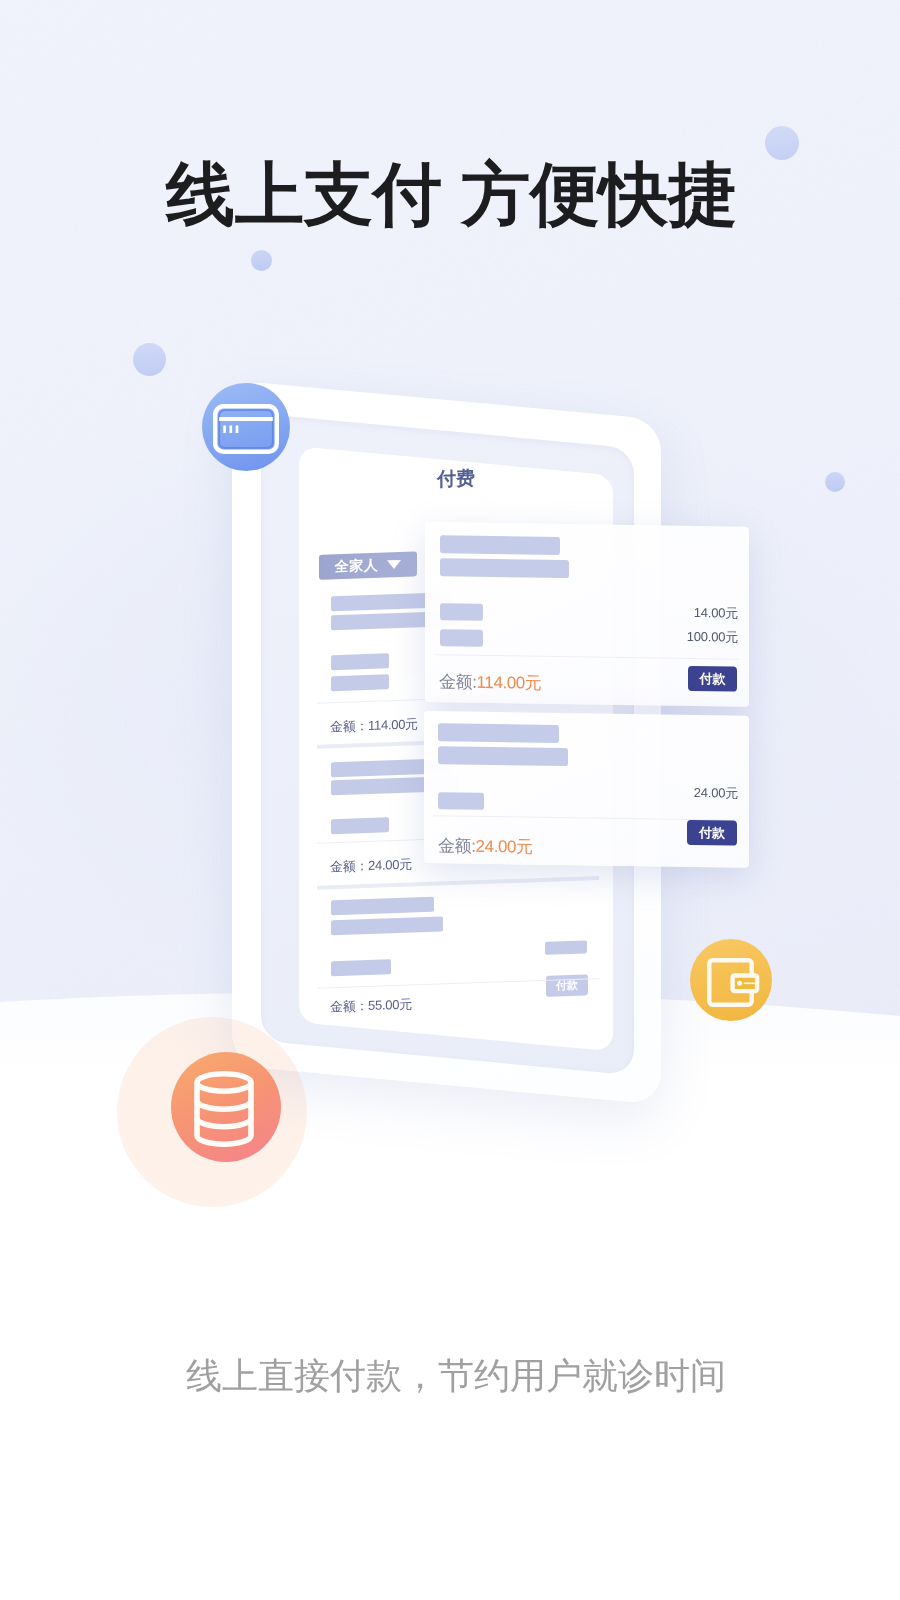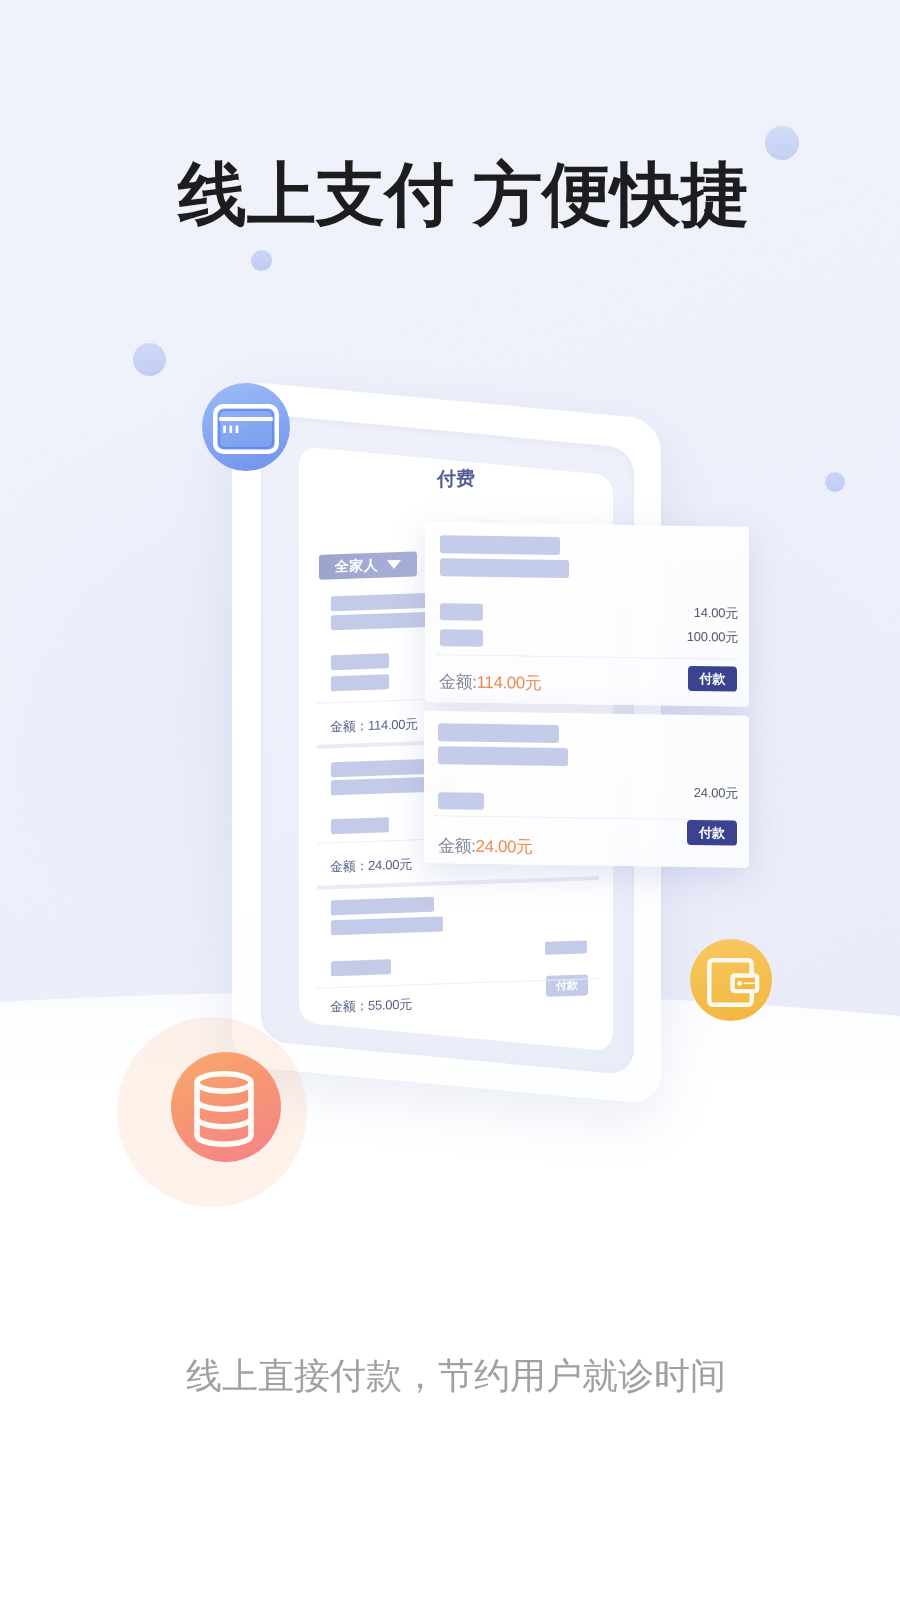--- a/index.html
+++ b/index.html
@@ -13,21 +13,21 @@
   .bg-tint{position:absolute;left:-10%;top:300px;width:120%;height:760px;
       background:radial-gradient(ellipse 62% 58% at 46% 50%,rgba(206,213,242,.20) 0%,rgba(206,213,242,0) 72%);}
   .ground{position:absolute;left:-784px;top:992px;width:2282px;height:760px;
       background:linear-gradient(180deg,#fbfcfe 0%,#ffffff 12%,#ffffff 100%);
       border-radius:50% 50% 0 0 / 199px 199px 0 0;}
 
   
   .dot{position:absolute;border-radius:50%;}
 
   
-  .title{position:absolute;left:178px;top:149px;font-size:69px;font-weight:700;
+  .title{position:absolute;left:166px;top:149px;font-size:69px;font-weight:700;
          color:#1d1d1f;white-space:nowrap;}
   .subtitle{position:absolute;left:12px;right:0;top:1352px;text-align:center;
             font-size:36px;color:#a0a0a2;letter-spacing:0px;}
 
   
   .phone-wrap{position:absolute;left:229px;top:380px;width:440px;height:700px;}
   .phone-rot{position:absolute;inset:0;transform:skewY(5.26deg);transform-origin:0 0;}
   .frame-outer{position:absolute;left:3px;top:0;width:429px;height:685px;border-radius:32px;
       background:linear-gradient(150deg,rgba(255,255,255,1) 0%,rgba(255,255,255,1) 55%,rgba(253,254,255,.92) 100%);
       box-shadow:0 18px 52px rgba(126,140,200,.16);}

